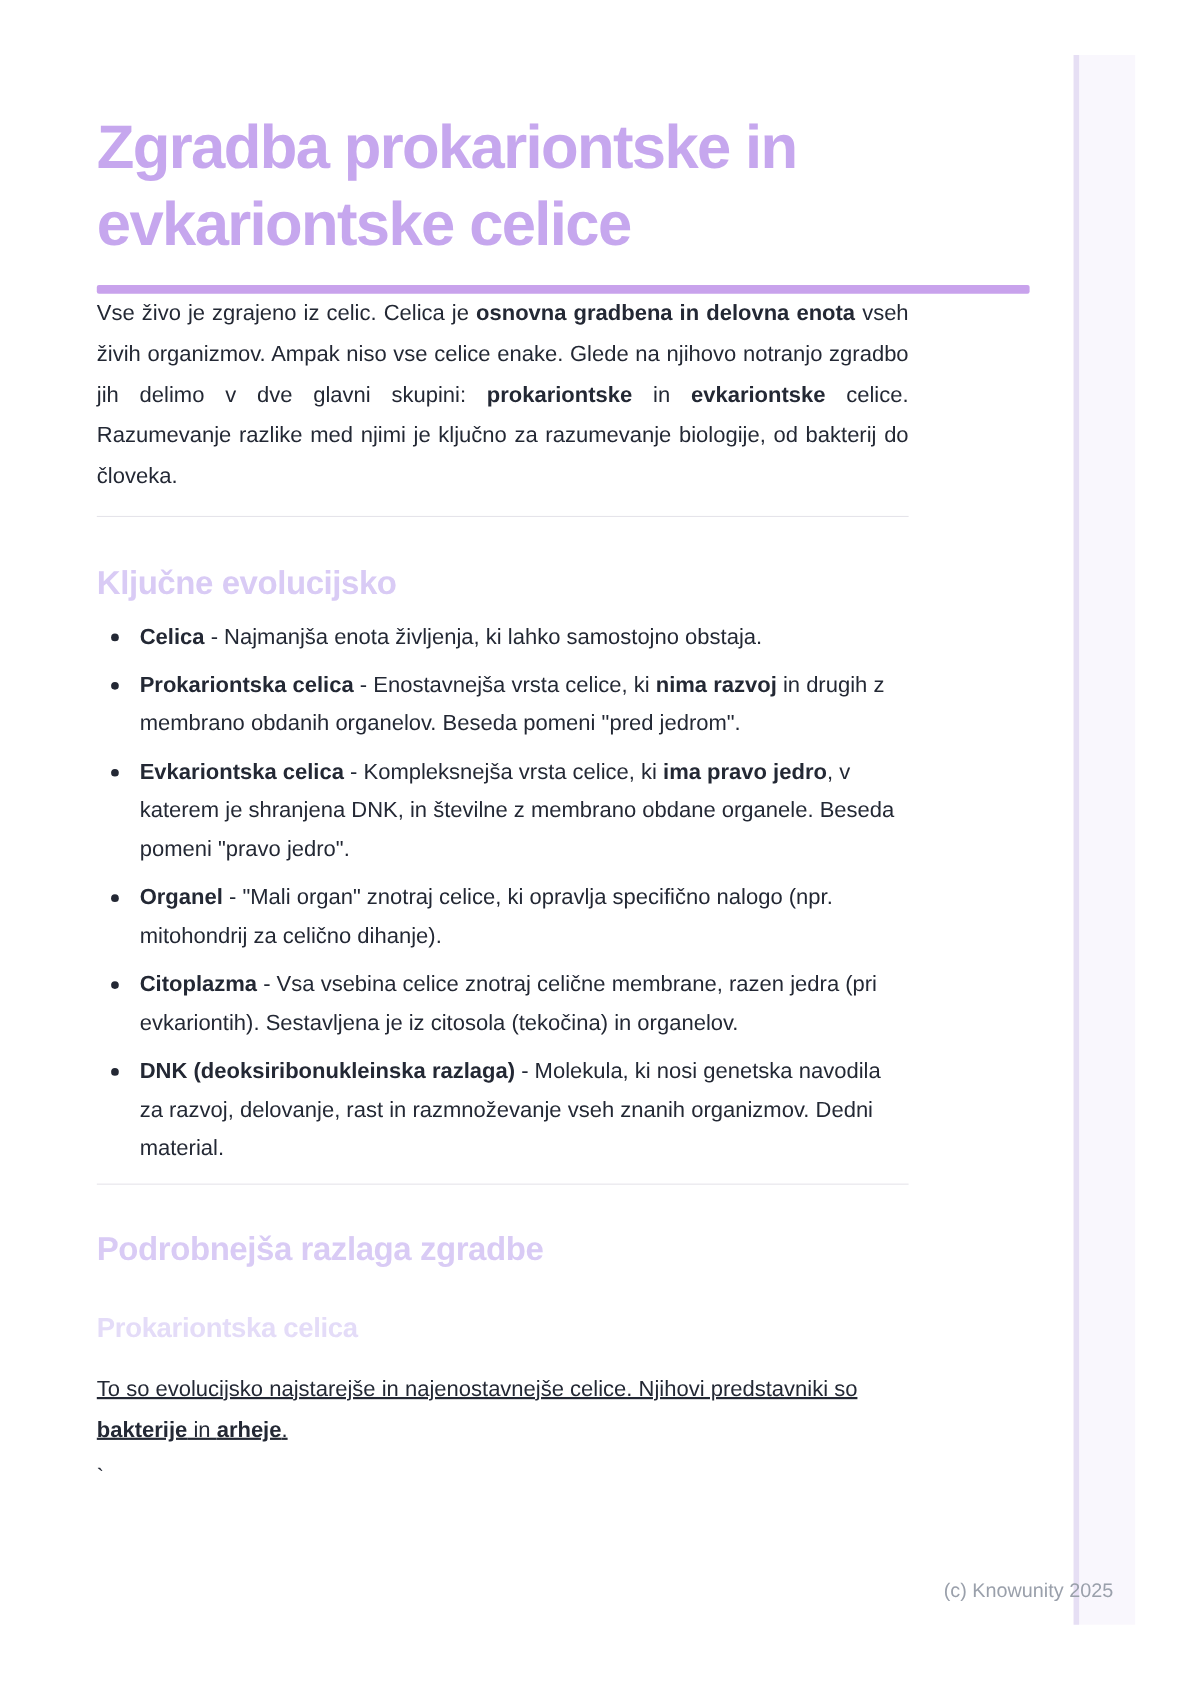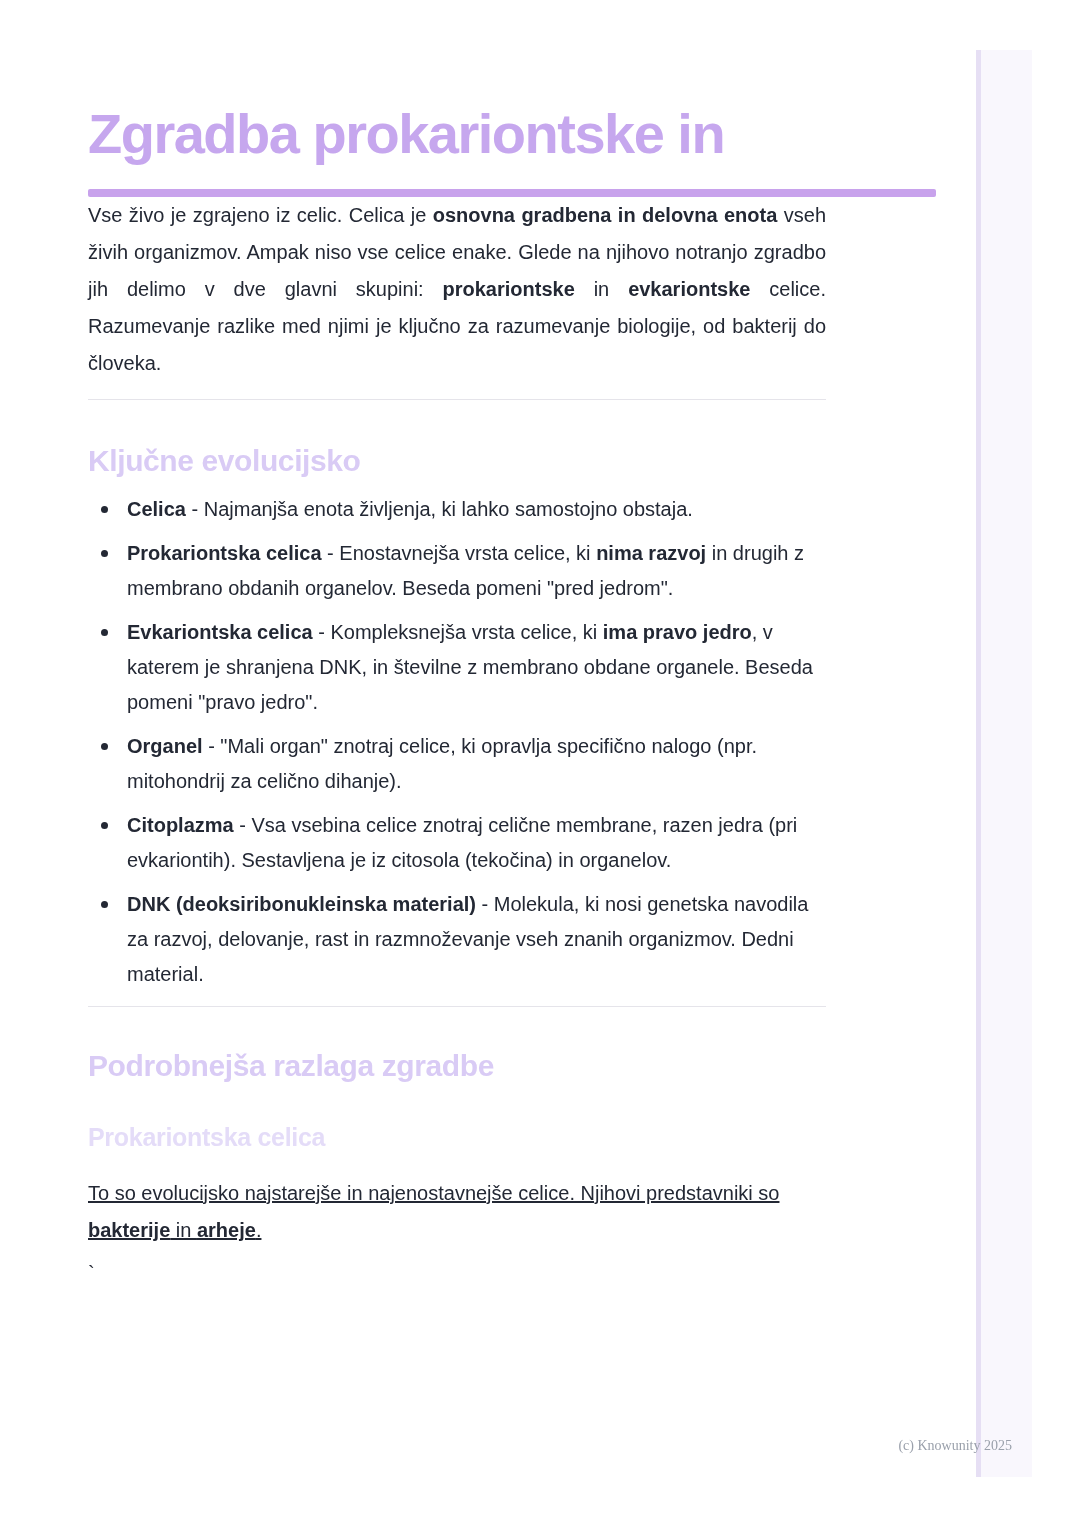--- a/index.html
+++ b/index.html
@@ -108,52 +108,52 @@
     margin-top: 14px;
     font-size: 20px;
     line-height: 20px;
     color: var(--body, #232834);
   }
 
   .footer {
     position: absolute;
     top: 1437px;
     right: 68px;
-    font-size: 14px;
+    font-size: 18px;
     line-height: 18px;
     color: var(--footer_text, #9aa0ab);
-    font-family: Liberation Serif, serif;
   }
 </style>
 </head>
 <body>
 
 <div class="side-strip"></div>
 
 <main class="content">
 
   <h1 class="doc-title">
     <span class="line">Zgradba prokariontske in</span>
+    <span class="line">evkariontske celice</span>
   </h1>
 
   <div class="title-rule"></div>
 
   <p class="body-par justified intro-par"><span>Vse živo je zgrajeno iz celic. Celica je </span><strong>osnovna gradbena in delovna enota</strong><span> vseh živih organizmov. Ampak niso vse celice enake. Glede na njihovo notranjo zgradbo jih delimo v dve glavni skupini: </span><strong>prokariontske</strong><span> in </span><strong>evkariontske</strong><span> celice. Razumevanje razlike med njimi je ključno za razumevanje biologije, od bakterij do človeka.</span></p>
 
   <div class="divider divider-1"></div>
 
   <h2 class="section-heading defs-heading">Ključne evolucijsko</h2>
 
   <ul class="defs-list">
     <li><strong>Celica</strong><span> - Najmanjša enota življenja, ki lahko samostojno obstaja.</span></li>
     <li><strong>Prokariontska celica</strong><span> - Enostavnejša vrsta celice, ki </span><strong>nima razvoj</strong><span> in drugih z membrano obdanih organelov. Beseda pomeni "pred jedrom".</span></li>
     <li><strong>Evkariontska celica</strong><span> - Kompleksnejša vrsta celice, ki </span><strong>ima pravo jedro</strong><span>, v katerem je shranjena DNK, in številne z membrano obdane organele. Beseda pomeni "pravo jedro".</span></li>
     <li><strong>Organel</strong><span> - "Mali organ" znotraj celice, ki opravlja specifično nalogo (npr. mitohondrij za celično dihanje).</span></li>
     <li><strong>Citoplazma</strong><span> - Vsa vsebina celice znotraj celične membrane, razen jedra (pri evkariontih). Sestavljena je iz citosola (tekočina) in organelov.</span></li>
-    <li><strong>DNK (deoksiribonukleinska material)</strong><span> - Molekula, ki nosi genetska navodila za razvoj, delovanje, rast in razmnoževanje vseh znanih organizmov. Dedni material.</span></li>
+    <li><strong>DNK (deoksiribonukleinska razlaga)</strong><span> - Molekula, ki nosi genetska navodila za razvoj, delovanje, rast in razmnoževanje vseh znanih organizmov. Dedni material.</span></li>
   </ul>
 
   <div class="divider divider-2"></div>
 
   <h2 class="section-heading structure-heading">Podrobnejša razlaga zgradbe</h2>
   <h3 class="subsection-heading">Prokariontska celica</h3>
   <p class="body-par structure-par"><span>To so evolucijsko najstarejše in najenostavnejše celice. Njihovi predstavniki so </span><strong>bakterije</strong><span> in </span><strong>arheje</strong><span>.</span></p>
 
   <p class="stray-char">`</p>
 

